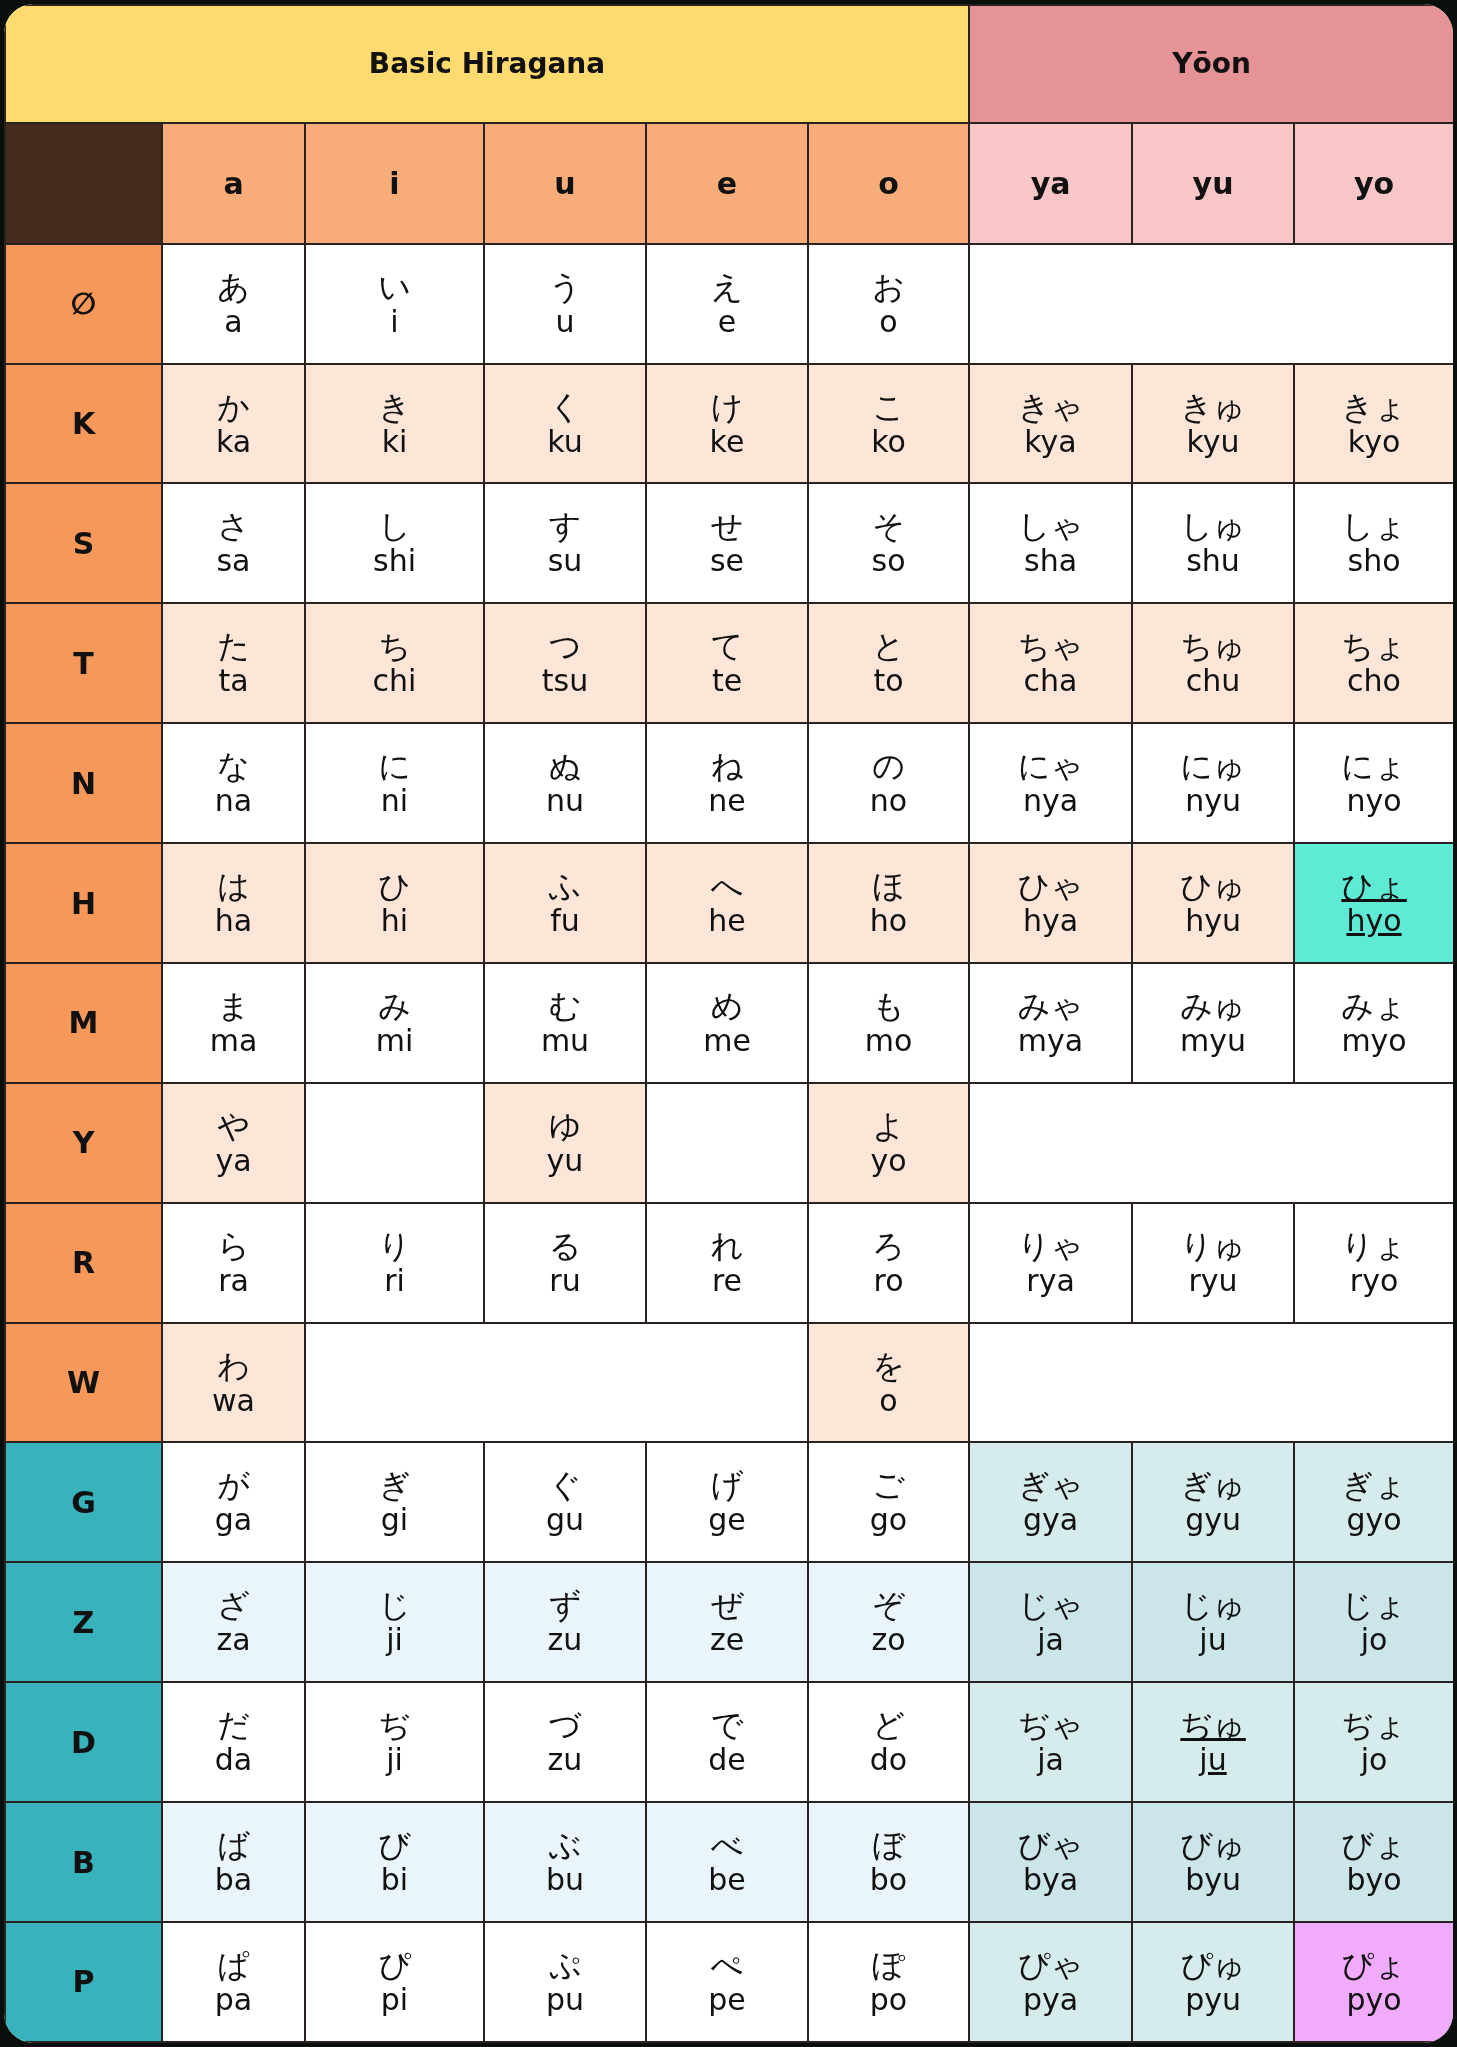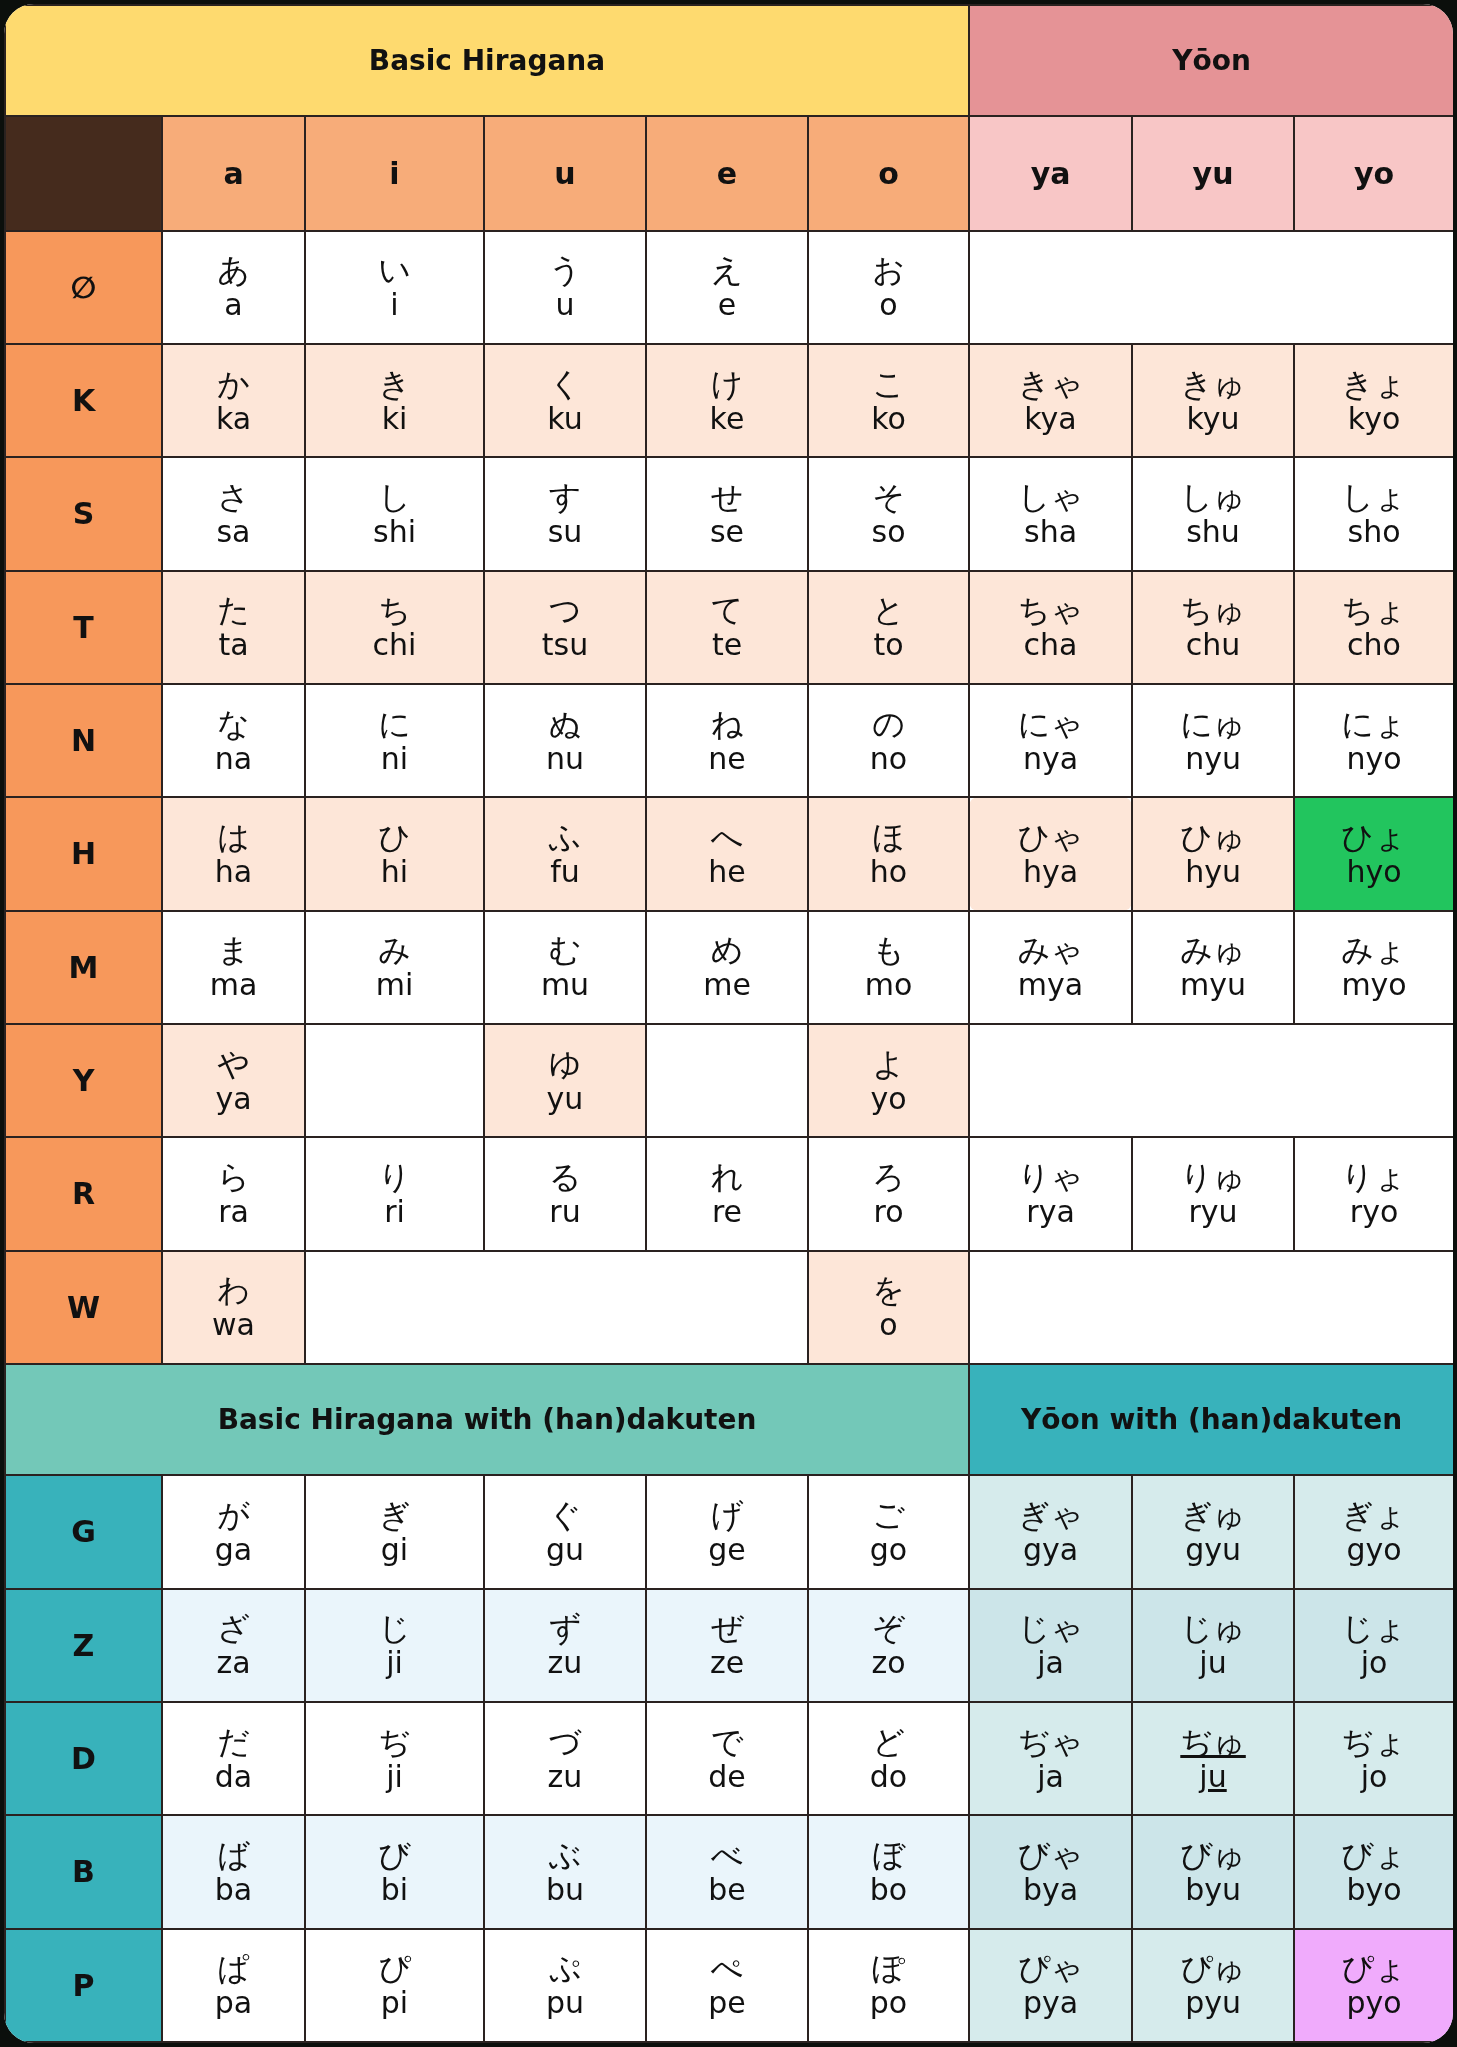--- a/index.html
+++ b/index.html
@@ -232,21 +232,21 @@
             <span class="rom">ho</span>
           </td>
           <td style="background: rgb(253, 230, 216); border-radius: 9px;">
             <span class="kana">ひゃ</span>
             <span class="rom">hya</span>
           </td>
           <td style="background: rgb(253, 230, 216);">
             <span class="kana">ひゅ</span>
             <span class="rom">hyu</span>
           </td>
-          <td style="background: #22c55e;">
+          <td style="background: #5eead4; text-decoration: underline;">
             <span class="kana">ひょ</span>
             <span class="rom">hyo</span>
           </td>
         </tr>
         <tr style="height: 113px;">
           <td class="rh" style="background: rgb(247, 152, 91);"><span>M</span></td>
           <td style="background: rgb(255, 255, 255);">
             <span class="kana">ま</span>
             <span class="rom">ma</span>
           </td>
@@ -337,24 +337,20 @@
           <td style="background: rgb(253, 230, 216);">
             <span class="kana">わ</span>
             <span class="rom">wa</span>
           </td>
           <td colspan="3" style="background: rgb(255, 255, 255);"></td>
           <td style="background: rgb(253, 230, 216);">
             <span class="kana">を</span>
             <span class="rom">o</span>
           </td>
           <td colspan="3" style="background: rgb(255, 255, 255);"></td>
-        </tr>
-        <tr style="height: 111px;">
-          <td colspan="6" class="band" style="background: rgb(115, 200, 184);"><span>Basic Hiragana with (han)dakuten</span></td>
-          <td colspan="3" class="band" style="background: rgb(56, 178, 187);"><span>Yōon with (han)dakuten</span></td>
         </tr>
         <tr style="height: 113px;">
           <td class="rh" style="background: rgb(56, 178, 187);"><span>G</span></td>
           <td style="background: rgb(255, 255, 255);">
             <span class="kana">が</span>
             <span class="rom">ga</span>
           </td>
           <td style="background: rgb(255, 255, 255);">
             <span class="kana">ぎ</span>
             <span class="rom">gi</span>

